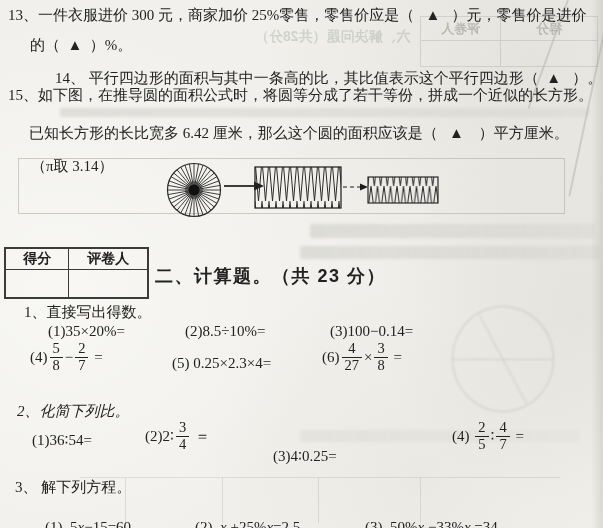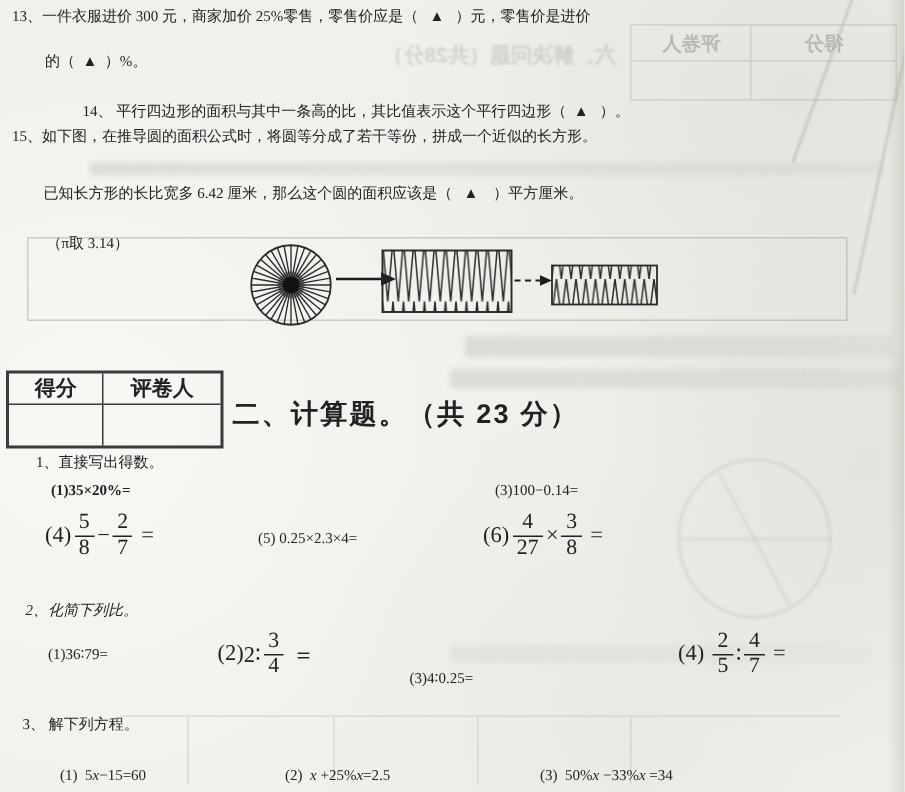--- a/index.html
+++ b/index.html
@@ -9,21 +9,21 @@
     font-family:"Liberation Serif","DejaVu Serif",serif;
   }
   .paper::before{
     content:"";position:absolute;inset:0;z-index:1;pointer-events:none;
     background:
       radial-gradient(circle at 88% 12%, rgba(205,202,193,.35), transparent 38%),
       radial-gradient(circle at 96% 60%, rgba(200,198,190,.30), transparent 30%),
       radial-gradient(circle at 70% 90%, rgba(210,207,198,.22), transparent 35%),
       radial-gradient(circle at 10% 55%, rgba(255,255,253,.5), transparent 45%);
   }
-  .line{position:absolute;z-index:2;font-size:10px;line-height:1.2;white-space:pre;}
+  .line{position:absolute;z-index:2;font-size:15px;line-height:1.2;white-space:pre;}
   .fline{position:absolute;z-index:2;display:flex;align-items:center;font-size:15px;}
   .fline span{white-space:pre;}
   .frac{display:inline-flex;flex-direction:column;align-items:center;line-height:1.08;font-size:14.5px;margin:0 2px;}
   .frac .fn,.frac .fd{padding:0 3px;}
   .frac .fd{border-top:1.3px solid #222;}
   .vx{font-style:italic;}
   .sec-title{position:absolute;z-index:2;font-family:"Liberation Sans","DejaVu Sans",sans-serif;
     font-weight:700;font-size:18px;letter-spacing:1.5px;white-space:pre;}
   
   .score{position:absolute;left:4px;top:247px;width:141px;height:48px;z-index:2;
@@ -144,41 +144,42 @@
   <div class="score">
     <div class="sc c1 hd">得分</div>
     <div class="sc hd">评卷人</div>
     <div class="sc c1"></div>
     <div class="sc"></div>
   </div>
 
   <div class="sec-title" style="left:155px;top:264px;">二、计算题。（共 23 分）</div>
 
   <div class="line" style="left:24px;top:303px;">1、直接写出得数。</div>
-  <div class="line" style="left:34px;top:322px;font-weight:bold;"><span>(1)</span><span>35×20%=</span></div>
+  <div class="line" style="left:48px;top:322px;"><span>(1)</span><span>35×20%=</span></div>
+  <div class="line" style="left:185px;top:322px;"><span>(2)</span><span>8.5÷10%=</span></div>
   <div class="line" style="left:330px;top:322px;"><span>(3)</span><span>100−0.14=</span></div>
 
   <div class="fline" style="left:30px;top:341px;">
     <span>(4)</span>
     <span class="frac"><span class="fn">5</span><span class="fd">8</span></span>
     <span>−</span>
     <span class="frac"><span class="fn">2</span><span class="fd">7</span></span>
     <span> =</span>
   </div>
   <div class="line" style="left:172px;top:354px;"><span>(5)</span><span> 0.25×2.3×4=</span></div>
   <div class="fline" style="left:322px;top:341px;">
     <span>(6)</span>
     <span class="frac"><span class="fn">4</span><span class="fd">27</span></span>
     <span>×</span>
     <span class="frac"><span class="fn">3</span><span class="fd">8</span></span>
     <span> =</span>
   </div>
 
   <div class="line" style="left:17px;top:402px;font-style:italic;">2、化简下列比。</div>
-  <div class="line" style="left:32px;top:431px;"><span>(1)</span><span>36∶79=</span></div>
+  <div class="line" style="left:32px;top:431px;"><span>(1)</span><span>36∶54=</span></div>
   <div class="fline" style="left:145px;top:420px;">
     <span>(2)</span>
     <span>2∶</span>
     <span class="frac"><span class="fn">3</span><span class="fd">4</span></span>
     <span> ＝</span>
   </div>
   <div class="line" style="left:273px;top:447px;"><span>(3)</span><span>4∶0.25=</span></div>
   <div class="fline" style="left:452px;top:420px;">
     <span>(4) </span>
     <span class="frac"><span class="fn">2</span><span class="fd">5</span></span>

